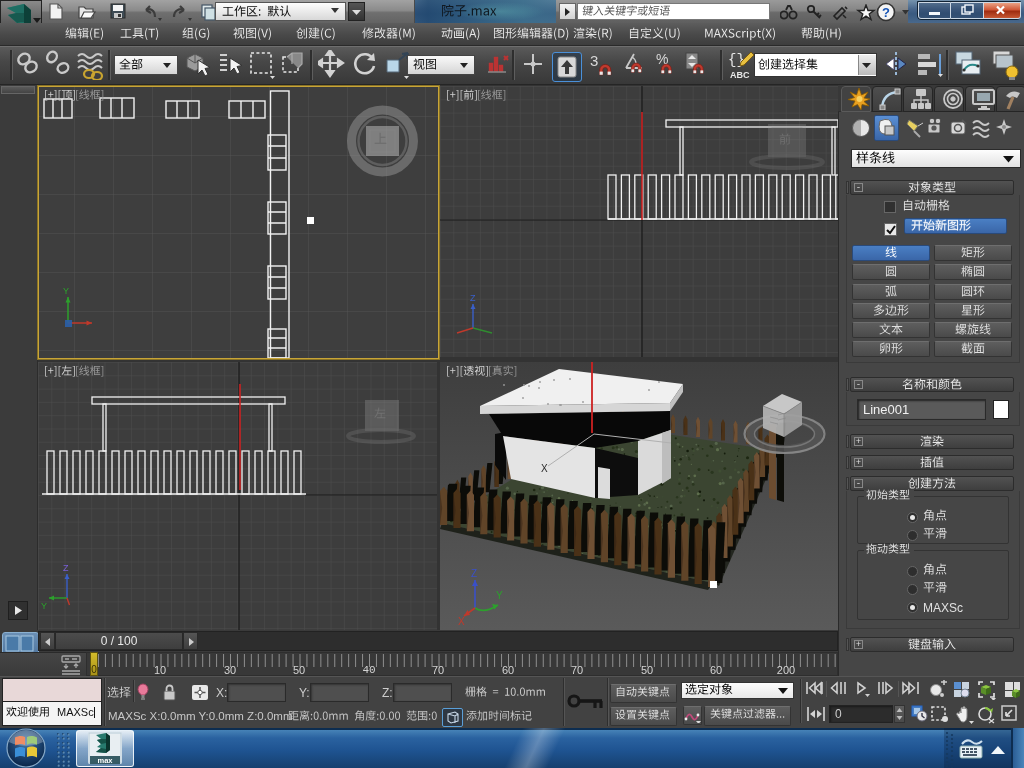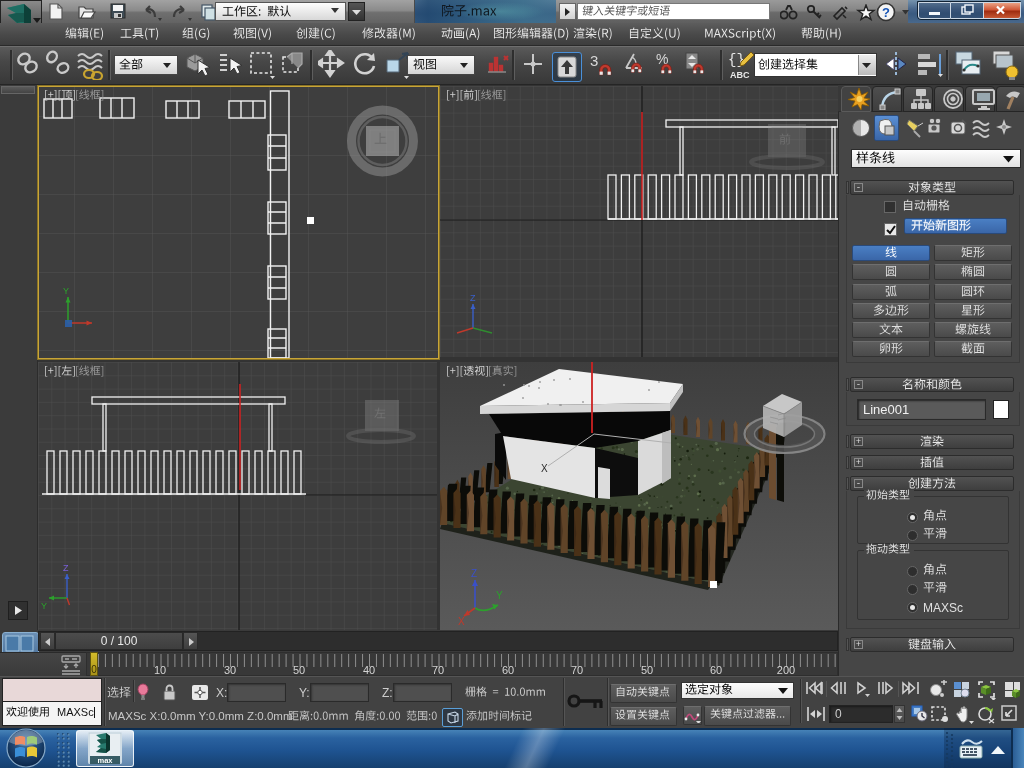--- a/index.html
+++ b/index.html
@@ -1826,21 +1826,21 @@
     <path d="M714.40 1 L714.40 14" stroke="#8f8f8f" stroke-width="1"></path>
     <path d="M721.35 1 L721.35 14" stroke="#8f8f8f" stroke-width="1"></path>
     <path d="M728.30 1 L728.30 14" stroke="#8f8f8f" stroke-width="1"></path>
     <path d="M735.25 1 L735.25 14" stroke="#8f8f8f" stroke-width="1"></path>
     <path d="M742.20 1 L742.20 14" stroke="#8f8f8f" stroke-width="1"></path>
     <path d="M749.15 1 L749.15 14" stroke="#8f8f8f" stroke-width="1"></path>
   </svg>
 <div style="position:absolute;left:145px;top:664px;width:30px;text-align:center;font-family:'Liberation Sans';font-size:11px;color:#d4d4d4;">10</div>
 <div style="position:absolute;left:215px;top:664px;width:30px;text-align:center;font-family:'Liberation Sans';font-size:11px;color:#d4d4d4;">30</div>
 <div style="position:absolute;left:284px;top:664px;width:30px;text-align:center;font-family:'Liberation Sans';font-size:11px;color:#d4d4d4;">50</div>
-<div style="position:absolute;left:354px;top:664px;width:30px;text-align:center;font-family:Liberation Sans, sans-serif;font-size:11px;color:#d4d4d4;">40</div>
+<div style="position:absolute;left:354px;top:664px;width:30px;text-align:center;font-family:Liberation Mono, monospace;font-size:11px;color:#d4d4d4;">40</div>
 <div style="position:absolute;left:423px;top:664px;width:30px;text-align:center;font-family:'Liberation Sans';font-size:11px;color:#d4d4d4;">70</div>
 <div style="position:absolute;left:493px;top:664px;width:30px;text-align:center;font-family:'Liberation Sans';font-size:11px;color:#d4d4d4;">60</div>
 <div style="position:absolute;left:562px;top:664px;width:30px;text-align:center;font-family:'Liberation Sans';font-size:11px;color:#d4d4d4;">70</div>
 <div style="position:absolute;left:632px;top:664px;width:30px;text-align:center;font-family:'Liberation Sans';font-size:11px;color:#d4d4d4;">50</div>
 <div style="position:absolute;left:701px;top:664px;width:30px;text-align:center;font-family:'Liberation Sans';font-size:11px;color:#d4d4d4;">60</div>
 <div style="position:absolute;left:771px;top:664px;width:30px;text-align:center;font-family:'Liberation Sans';font-size:11px;color:#d4d4d4;">200</div>
 <div style="position:absolute;left:90px;top:652px;width:8px;height:24px;background:linear-gradient(180deg,#d4bc2a,#a89118);border:1px solid #5f540e;box-sizing:border-box;"></div>
 <div style="position:absolute;left:90px;top:664px;width:8px;text-align:center;font-family:'Liberation Sans';font-size:10px;color:#3a3208;">0</div>
 <svg style="position:absolute;left:60px;top:655px;" width="24" height="20">
     <g stroke="#a8a8a8" fill="none" stroke-width="1.3">

